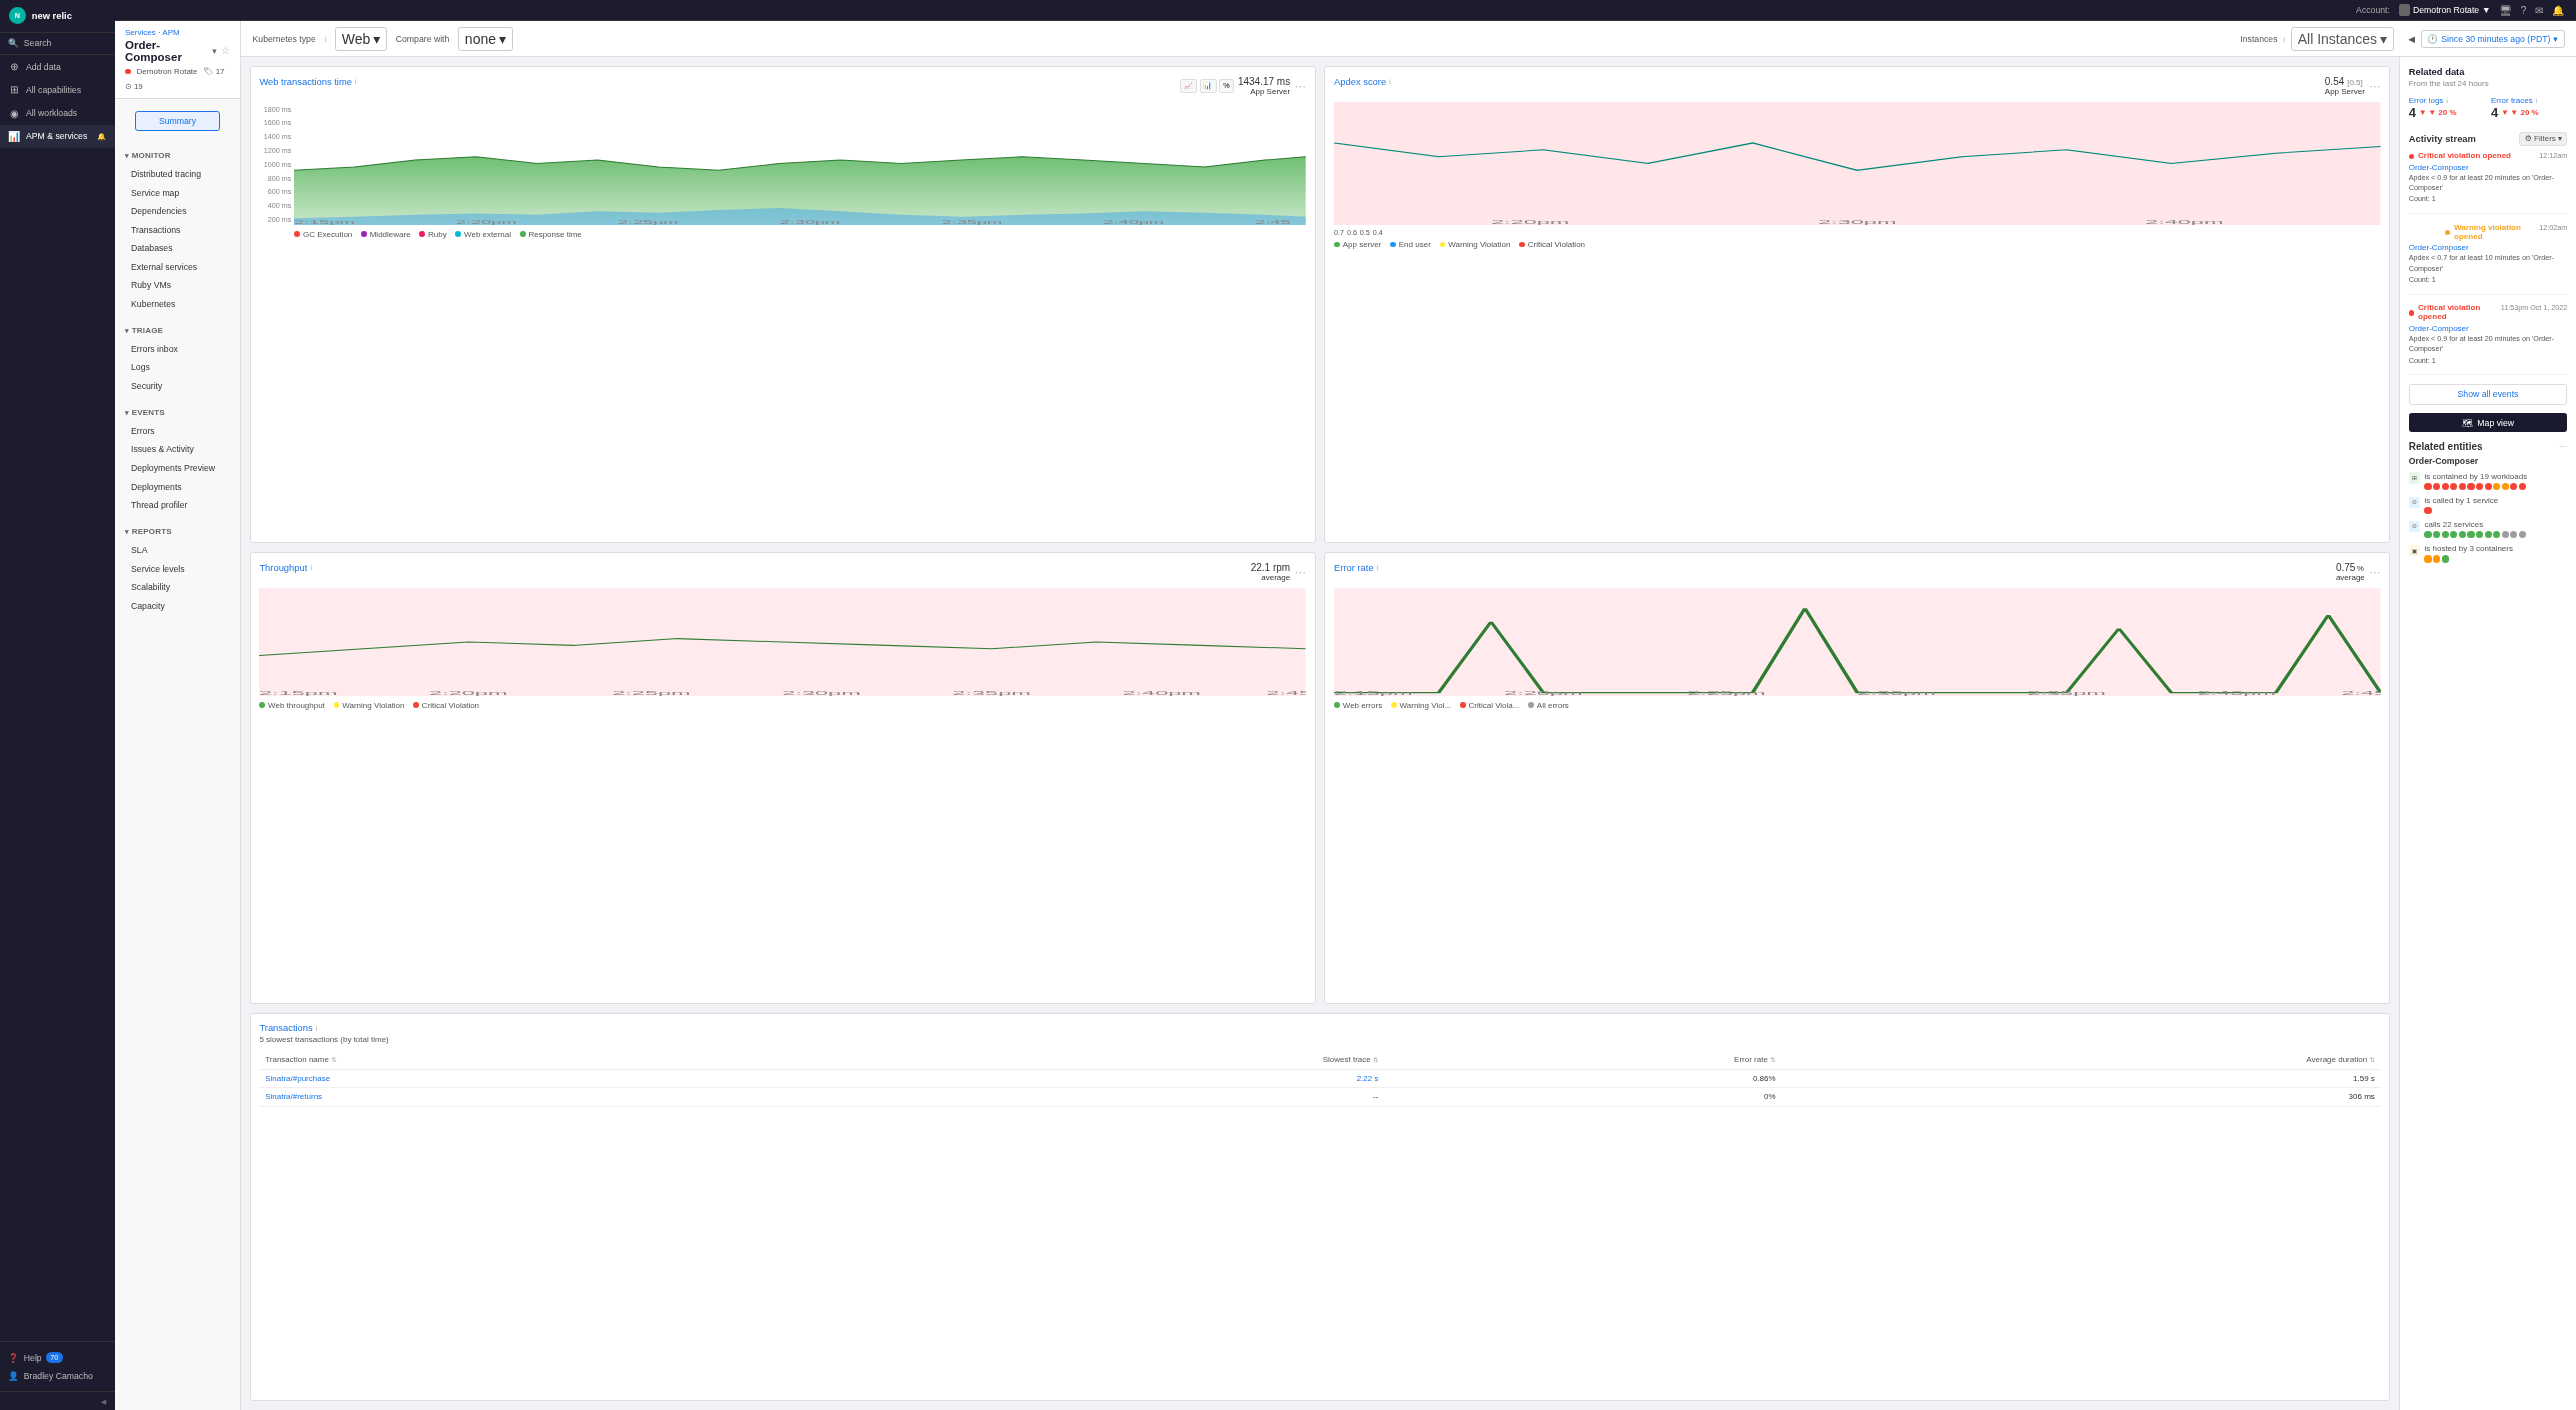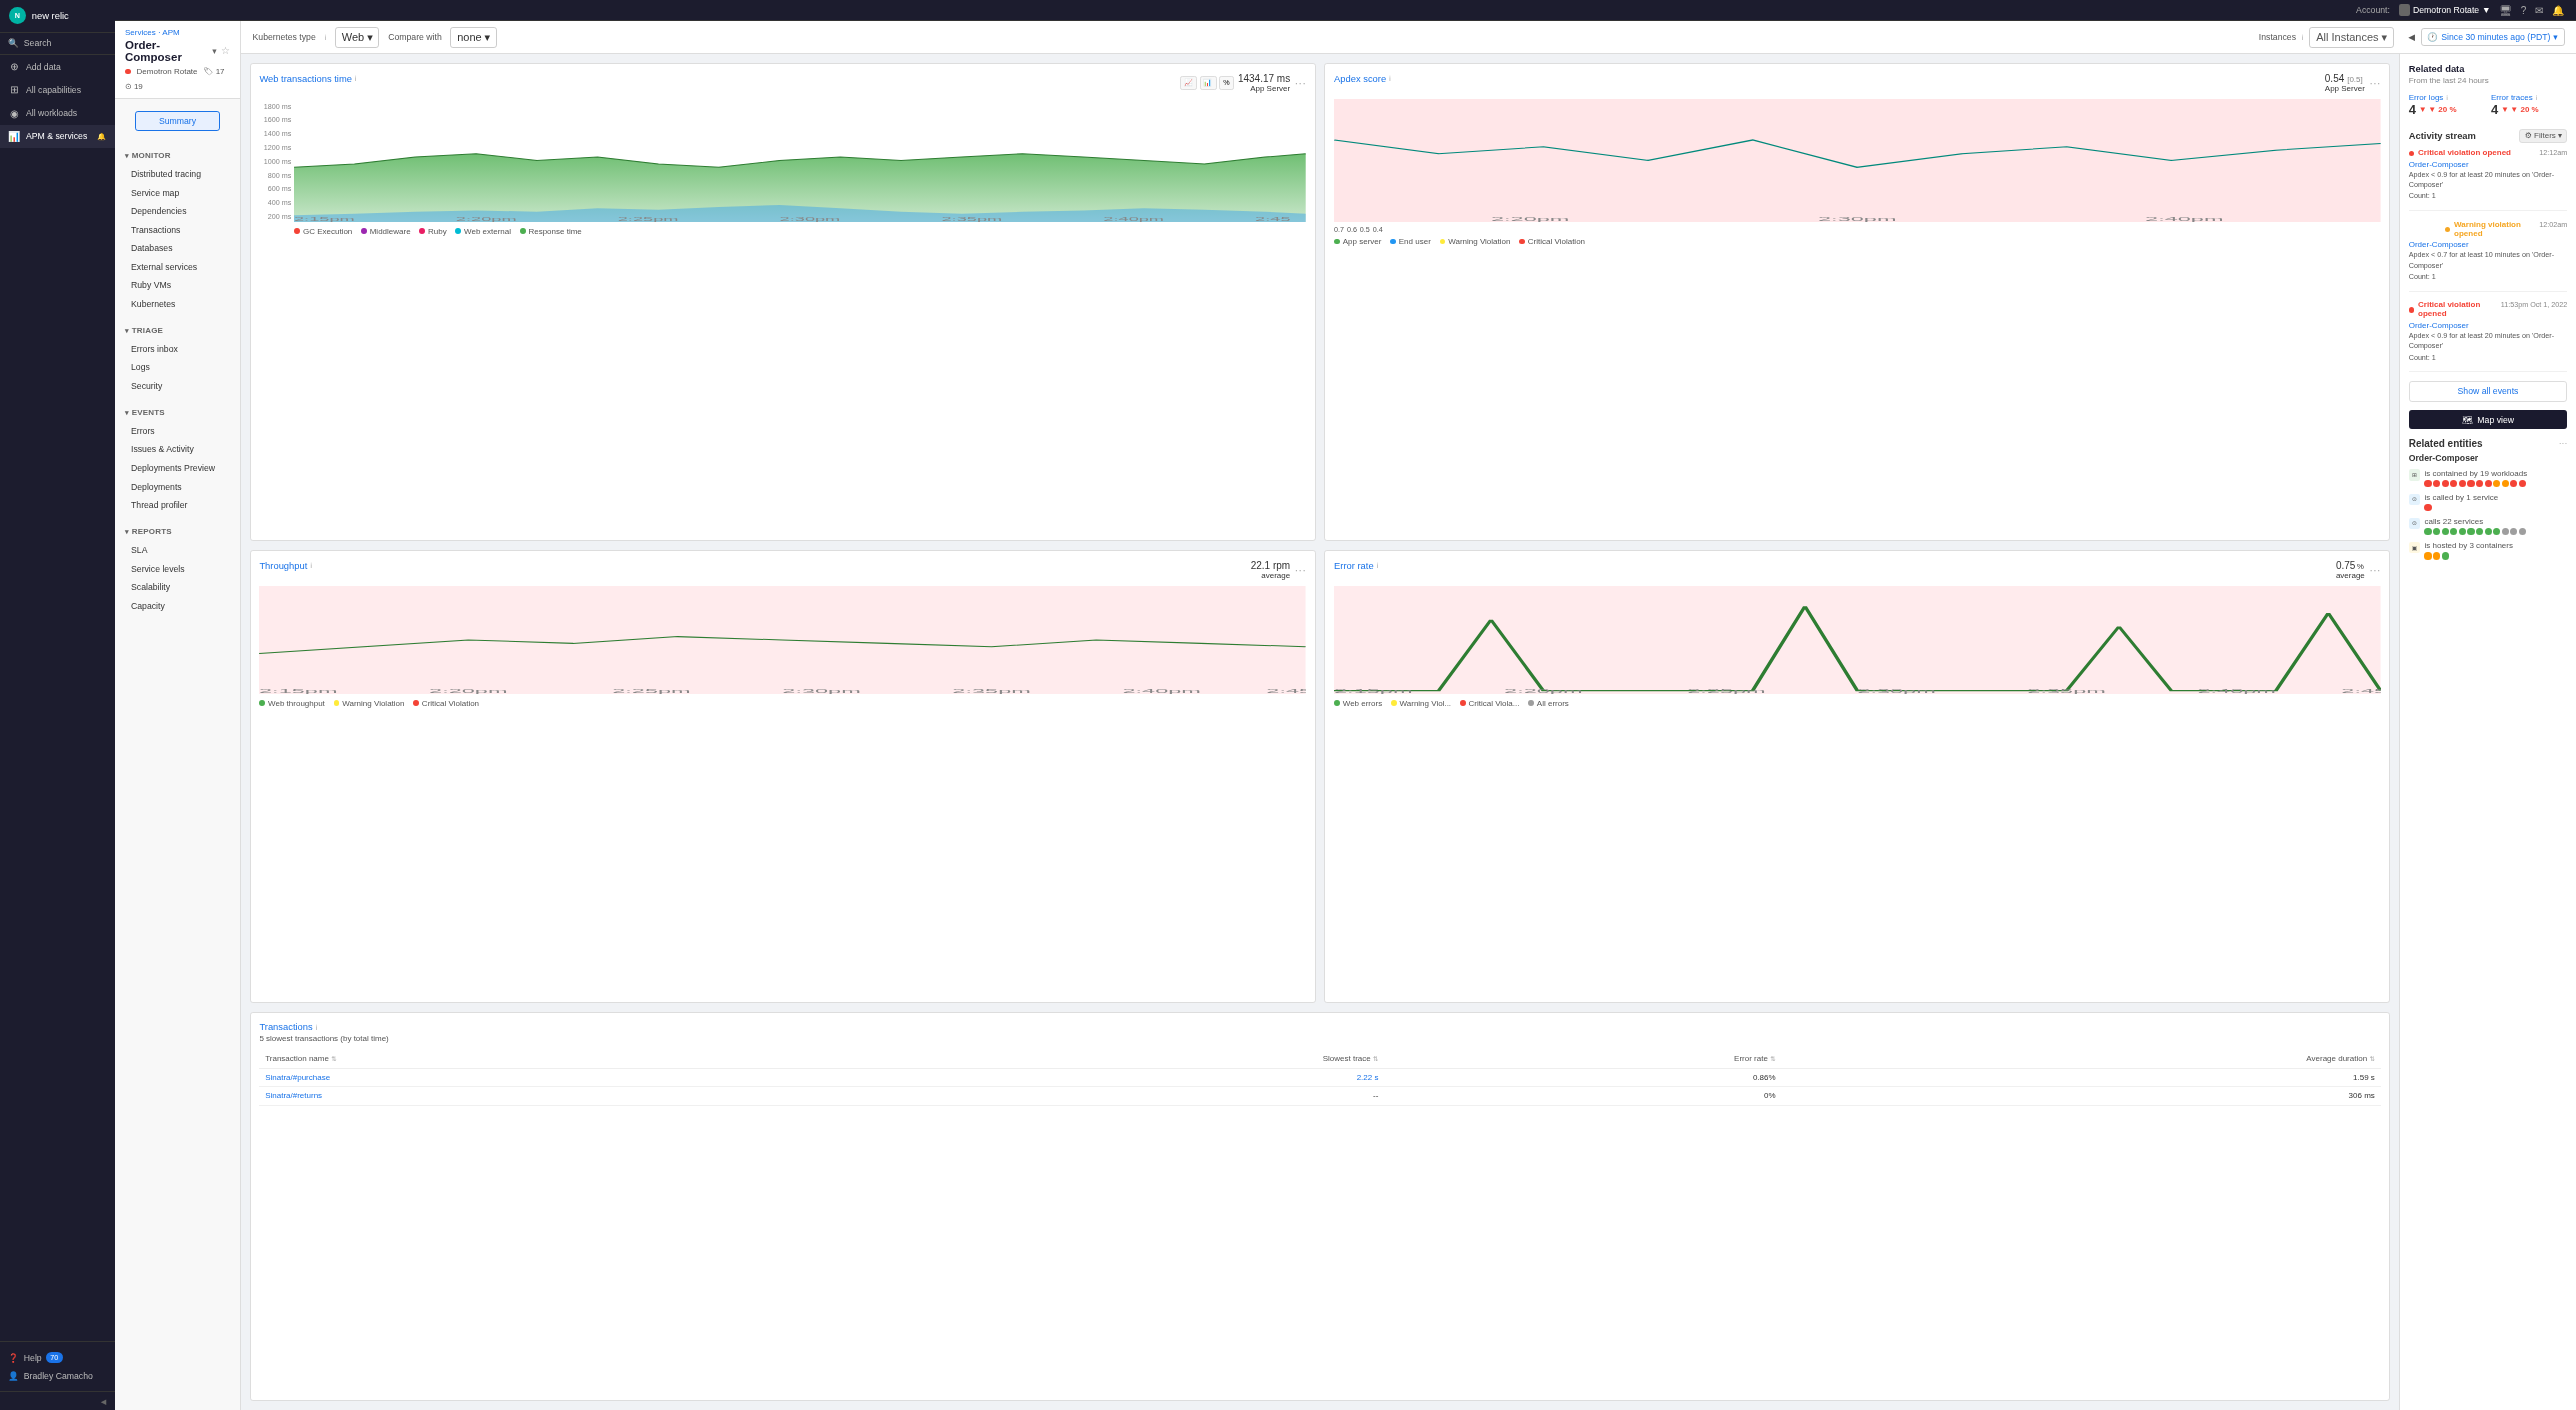--- a/index.html
+++ b/index.html
@@ -2,21 +2,21 @@
 <html style="font-size:11.5px"><head>
   <meta charset="utf-8">
   <style>
     * { box-sizing: border-box; margin: 0; padding: 0; }
     body { font-family: -apple-system, BlinkMacSystemFont, 'Segoe UI', sans-serif; font-size: 8.7px; background: #1a1a2e; color: #333; display: flex; height: 100vh; overflow: hidden; }
 
     
     .sidebar { width: 115px; background: #1c1c2e; color: #ccc; display: flex; flex-direction: column; flex-shrink: 0; }
     .sidebar-logo { padding: 7.2px 8.7px; display: flex; align-items: center; gap: 5.8px; border-bottom: 0.7px solid #333; }
     .logo-icon { width: 17.3px; height: 17.3px; background: #00b3a4; border-radius: 50%; display: flex; align-items: center; justify-content: center; color: white; font-size: 7.2px; font-weight: bold; }
-    .logo-text { color: white; font-size: 9.4px; font-weight: 400; }
+    .logo-text { color: white; font-size: 9.4px; font-weight: 700; }
     .sidebar-search { padding: 5.8px 8.7px; border-bottom: 0.7px solid #333; }
     .sidebar-search-btn { display: flex; align-items: center; gap: 4.3px; color: #aaa; font-size: 8.7px; cursor: pointer; width: 100%; background: none; border: none; color: #bbb; }
     .sidebar-nav { flex: 1; overflow-y: auto; }
     .sidebar-nav-item { padding: 5.8px 8.7px; display: flex; align-items: center; gap: 5.8px; color: #bbb; cursor: pointer; font-size: 8.7px; }
     .sidebar-nav-item.active { background: #2a2a3e; color: white; }
     .sidebar-nav-icon { width: 11.5px; height: 11.5px; display: flex; align-items: center; justify-content: center; font-size: 10px; flex-shrink: 0; }
     .sidebar-bottom { padding: 5.8px 8.7px; border-top: 0.7px solid #333; }
     .sidebar-help { display: flex; align-items: center; gap: 4.3px; color: #bbb; font-size: 8.7px; padding: 4.3px 0; cursor: pointer; }
     .help-badge { background: #1a73e8; color: white; border-radius: 7.2px; padding: 0.7px 4.3px; font-size: 7.2px; }
     .sidebar-user { display: flex; align-items: center; gap: 4.3px; color: #bbb; font-size: 8.7px; padding: 4.3px 0; }
@@ -38,21 +38,21 @@
     .left-nav-section { padding: 4.3px 0; }
     .left-nav-section-header { padding: 4.3px 10px; font-size: 8px; color: #666; font-weight: 600; display: flex; align-items: center; gap: 2.9px; cursor: pointer; text-transform: uppercase; letter-spacing: 0.2px; }
     .left-nav-item { padding: 4.3px 10px 4.3px 16px; font-size: 8.7px; color: #333; cursor: pointer; }
     .summary-btn { margin: 5.8px 10px; padding: 4.3px 7.2px; background: white; border: 0.7px solid #ddd; border-radius: 2.9px; font-size: 8.7px; font-weight: 500; cursor: pointer; text-align: center; color: #333; }
     .summary-btn.active { background: #e8f0fe; border-color: #1a73e8; color: #1a73e8; }
 
     
     .main-content { flex: 1; display: flex; flex-direction: column; overflow: hidden; background: #f0f2f5; }
     .main-toolbar { background: white; border-bottom: 0.7px solid #ddd; padding: 5.8px 11.5px; display: flex; align-items: center; gap: 8.7px; }
     .toolbar-label { font-size: 8.7px; color: #555; }
-    .toolbar-select { padding: 2.9px 5.8px; border: 0.7px solid #ccc; border-radius: 2.9px; font-size: 11px; background: white; cursor: pointer; display: flex; align-items: center; gap: 2.9px; }
+    .toolbar-select { padding: 2.9px 5.8px; border: 0.7px solid #ccc; border-radius: 2.9px; font-size: 14px; background: white; cursor: pointer; display: flex; align-items: center; gap: 2.9px; }
     .toolbar-right { margin-left: auto; display: flex; align-items: center; gap: 5.8px; font-size: 8.7px; color: #555; }
     .time-btn { display: flex; align-items: center; gap: 2.9px; padding: 2.9px 5.8px; border: 0.7px solid #ccc; border-radius: 2.9px; background: white; cursor: pointer; font-size: 8.7px; color: #1a73e8; }
 
     .main-body { flex: 1; display: flex; overflow: hidden; }
     .charts-area { flex: 1; overflow-y: auto; padding: 8.7px; display: grid; gap: 8.7px; }
     .chart-row { display: grid; grid-template-columns: 1fr 1fr; gap: 8.7px; }
     .chart-card { background: white; border-radius: 2.9px; border: 0.7px solid #ddd; padding: 8.7px; }
     .chart-header { display: flex; align-items: flex-start; justify-content: space-between; margin-bottom: 5.8px; }
     .chart-title { font-size: 9.4px; font-weight: 500; color: #1a73e8; display: flex; align-items: center; gap: 2.9px; }
     .chart-meta { text-align: right; font-size: 8px; color: #333; }

